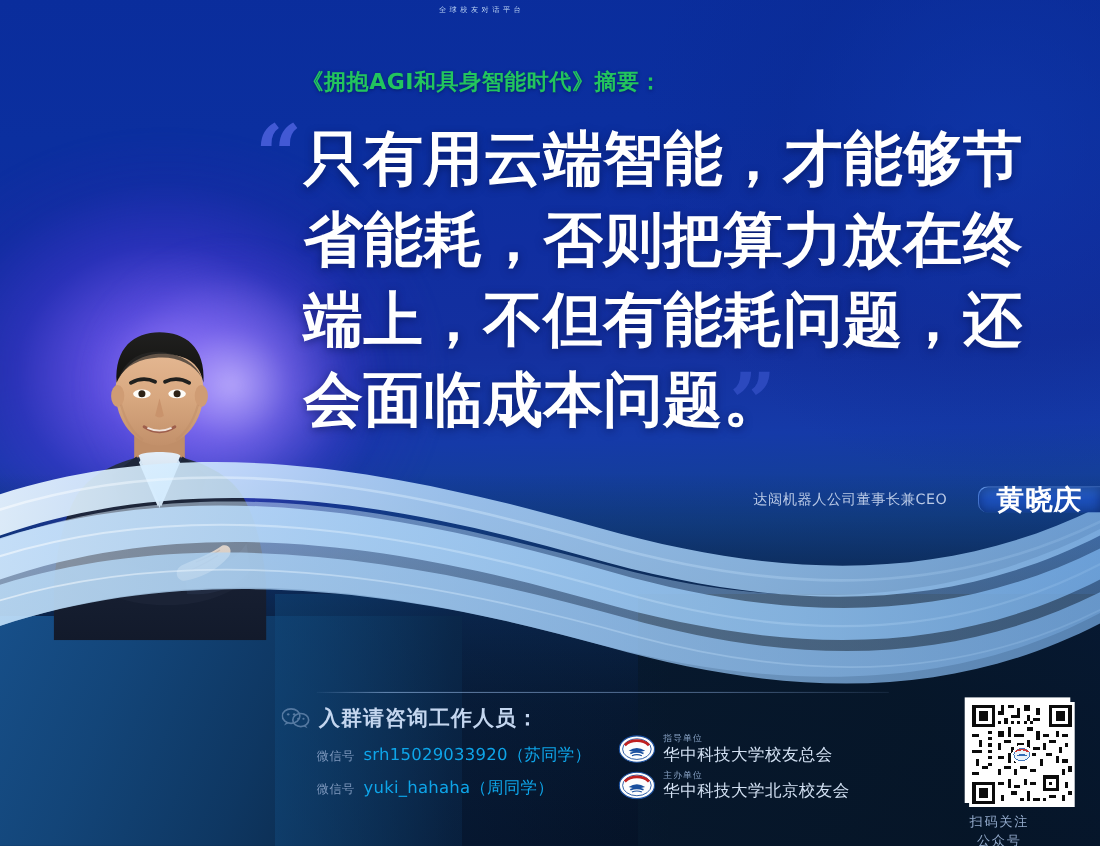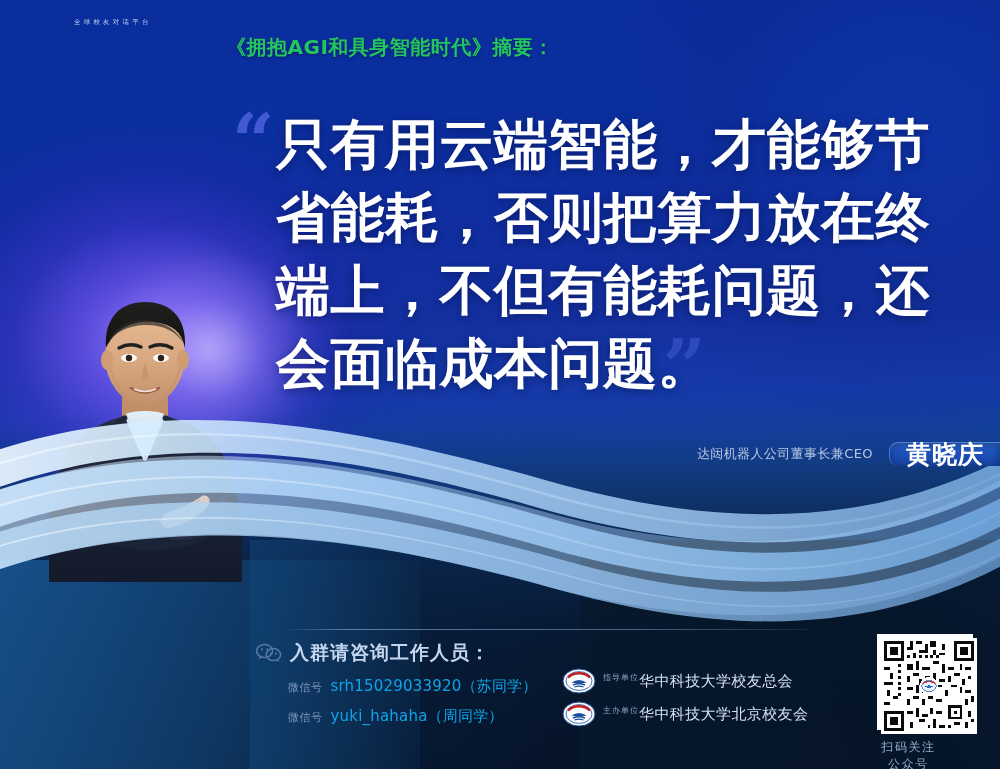--- a/index.html
+++ b/index.html
@@ -77,21 +77,21 @@
 
   
   .speaker{
     position:absolute;left:18px;top:282px;width:255px;height:300px;
   }
   .speaker svg{display:block;}
 
   
   .header{
     position:absolute;left:0;top:0;width:860px;height:88px;
-    display:flex;align-items:center;
+    display:flex;align-items:center;flex-direction:column;
   }
   .logo-block{
     position:relative;margin-left:28px;width:182px;height:62px;
   }
   .logo-tag{
     position:absolute;left:46px;top:5px;
     font-size:6.5px;letter-spacing:3.2px;color:#bcd4f5;
     font-family:"DejaVu Sans",sans-serif;white-space:nowrap;
   }
   .logo-main{
@@ -133,21 +133,21 @@
     text-shadow:0 2px 8px rgba(4,14,70,.55);
   }
 
   
   .attrib{
     position:absolute;right:0;top:442px;
     display:flex;align-items:center;
   }
   .attrib-role{
     font-size:13px;color:#b9c9e6;letter-spacing:.4px;
-    margin-right:16px;white-space:nowrap;
+    margin-right:28px;white-space:nowrap;
     font-family:"DejaVu Sans","Liberation Sans",sans-serif;
   }
   .attrib-name{
     display:flex;align-items:center;justify-content:center;
     height:24px;min-width:96px;padding:0 16px;
     border-radius:9px 0 0 9px;
     background:linear-gradient(180deg,#2e6ad0 0%,#1c50bb 48%,#16459f 100%);
     border-top:1px solid rgba(160,200,255,.45);
     border-left:1px solid rgba(160,200,255,.30);
     box-shadow:0 2px 10px rgba(0,15,60,.45) inset;
@@ -175,21 +175,21 @@
     font-family:"DejaVu Sans","Liberation Sans",sans-serif;
   }
   .contact-value{
     font-size:15px;color:#0ea5e9;letter-spacing:.2px;
     font-family:"DejaVu Sans","Liberation Sans",sans-serif;
   }
 
   .orgs{position:absolute;left:562px;top:668px;}
   .org-row{display:flex;align-items:center;margin-bottom:7px;}
   .org-emblem{width:34px;height:26px;margin-right:7px;flex:0 0 auto;}
-  .org-text{display:flex;line-height:1;}
+  .org-text{display:flex;flex-direction:column;line-height:1;}
   .org-kind{
     font-size:8px;color:#8aa4c6;letter-spacing:1px;margin-bottom:3px;
     font-family:"DejaVu Sans","Liberation Sans",sans-serif;
   }
   .org-name{
     font-size:15px;color:#d2e0f2;letter-spacing:.4px;
     font-family:"DejaVu Sans","Liberation Sans",sans-serif;
   }
 
   .qr-block{position:absolute;left:838px;top:634px;width:102px;text-align:center;padding-left:39px;}

